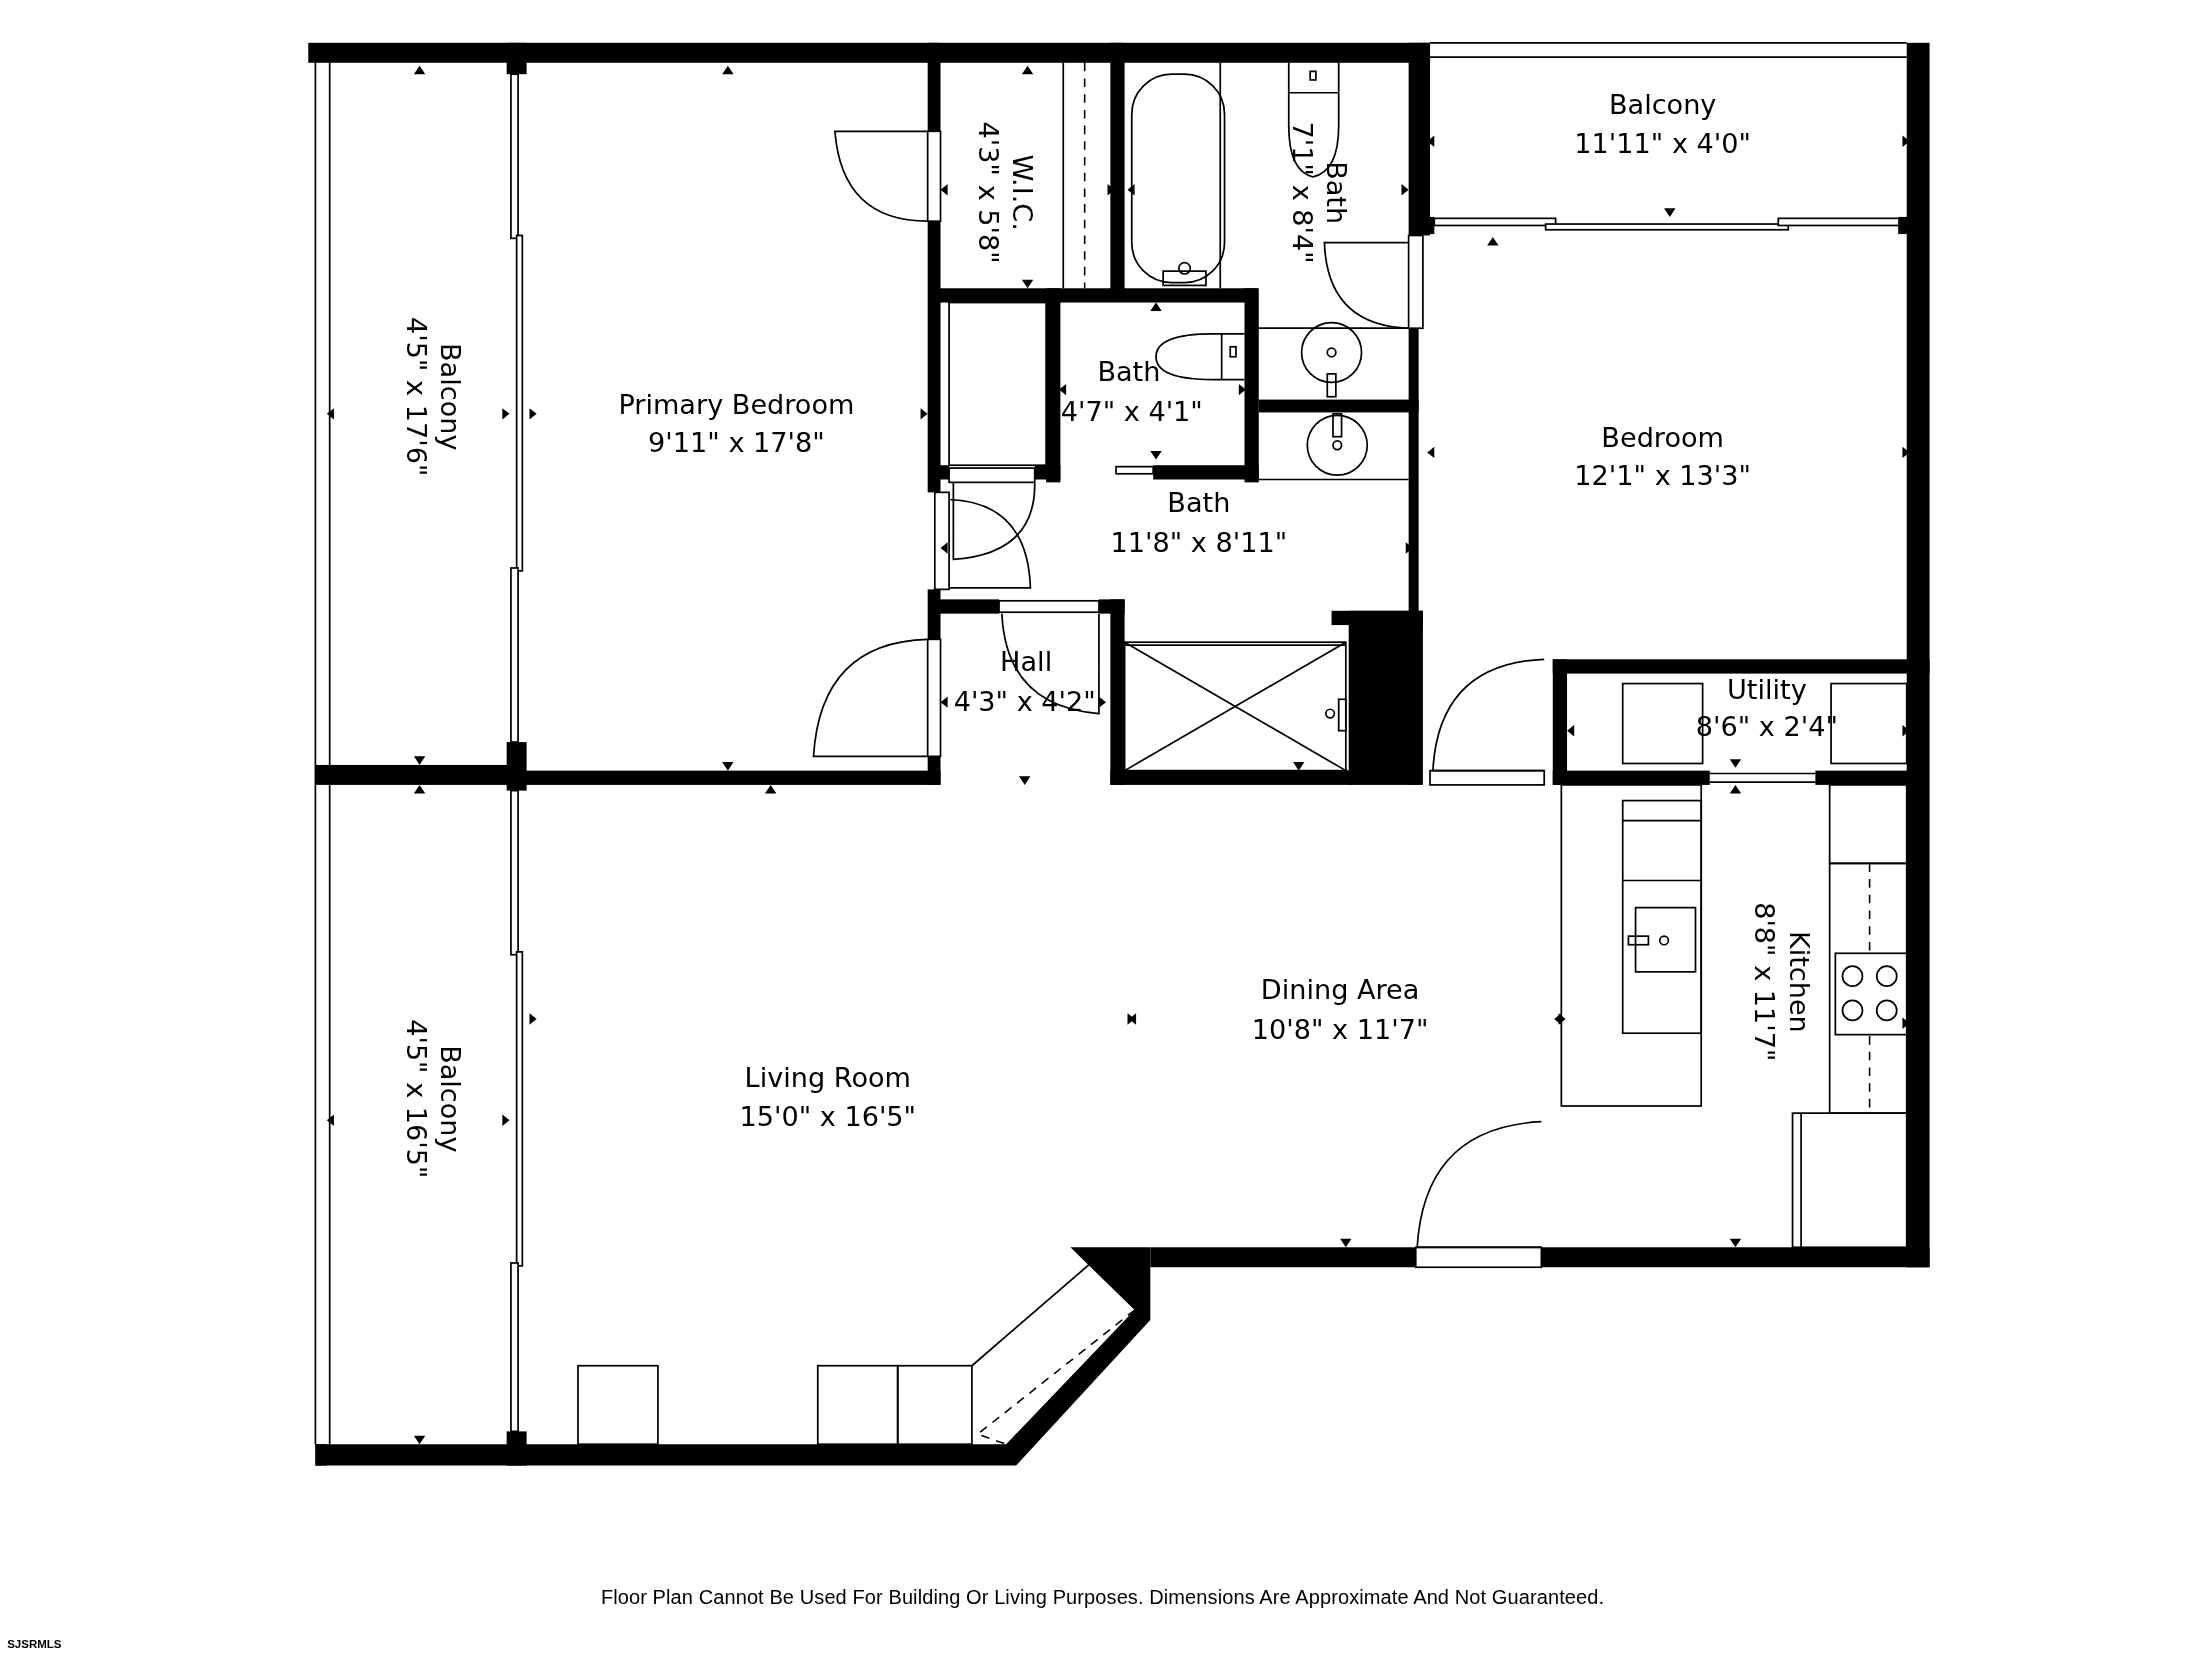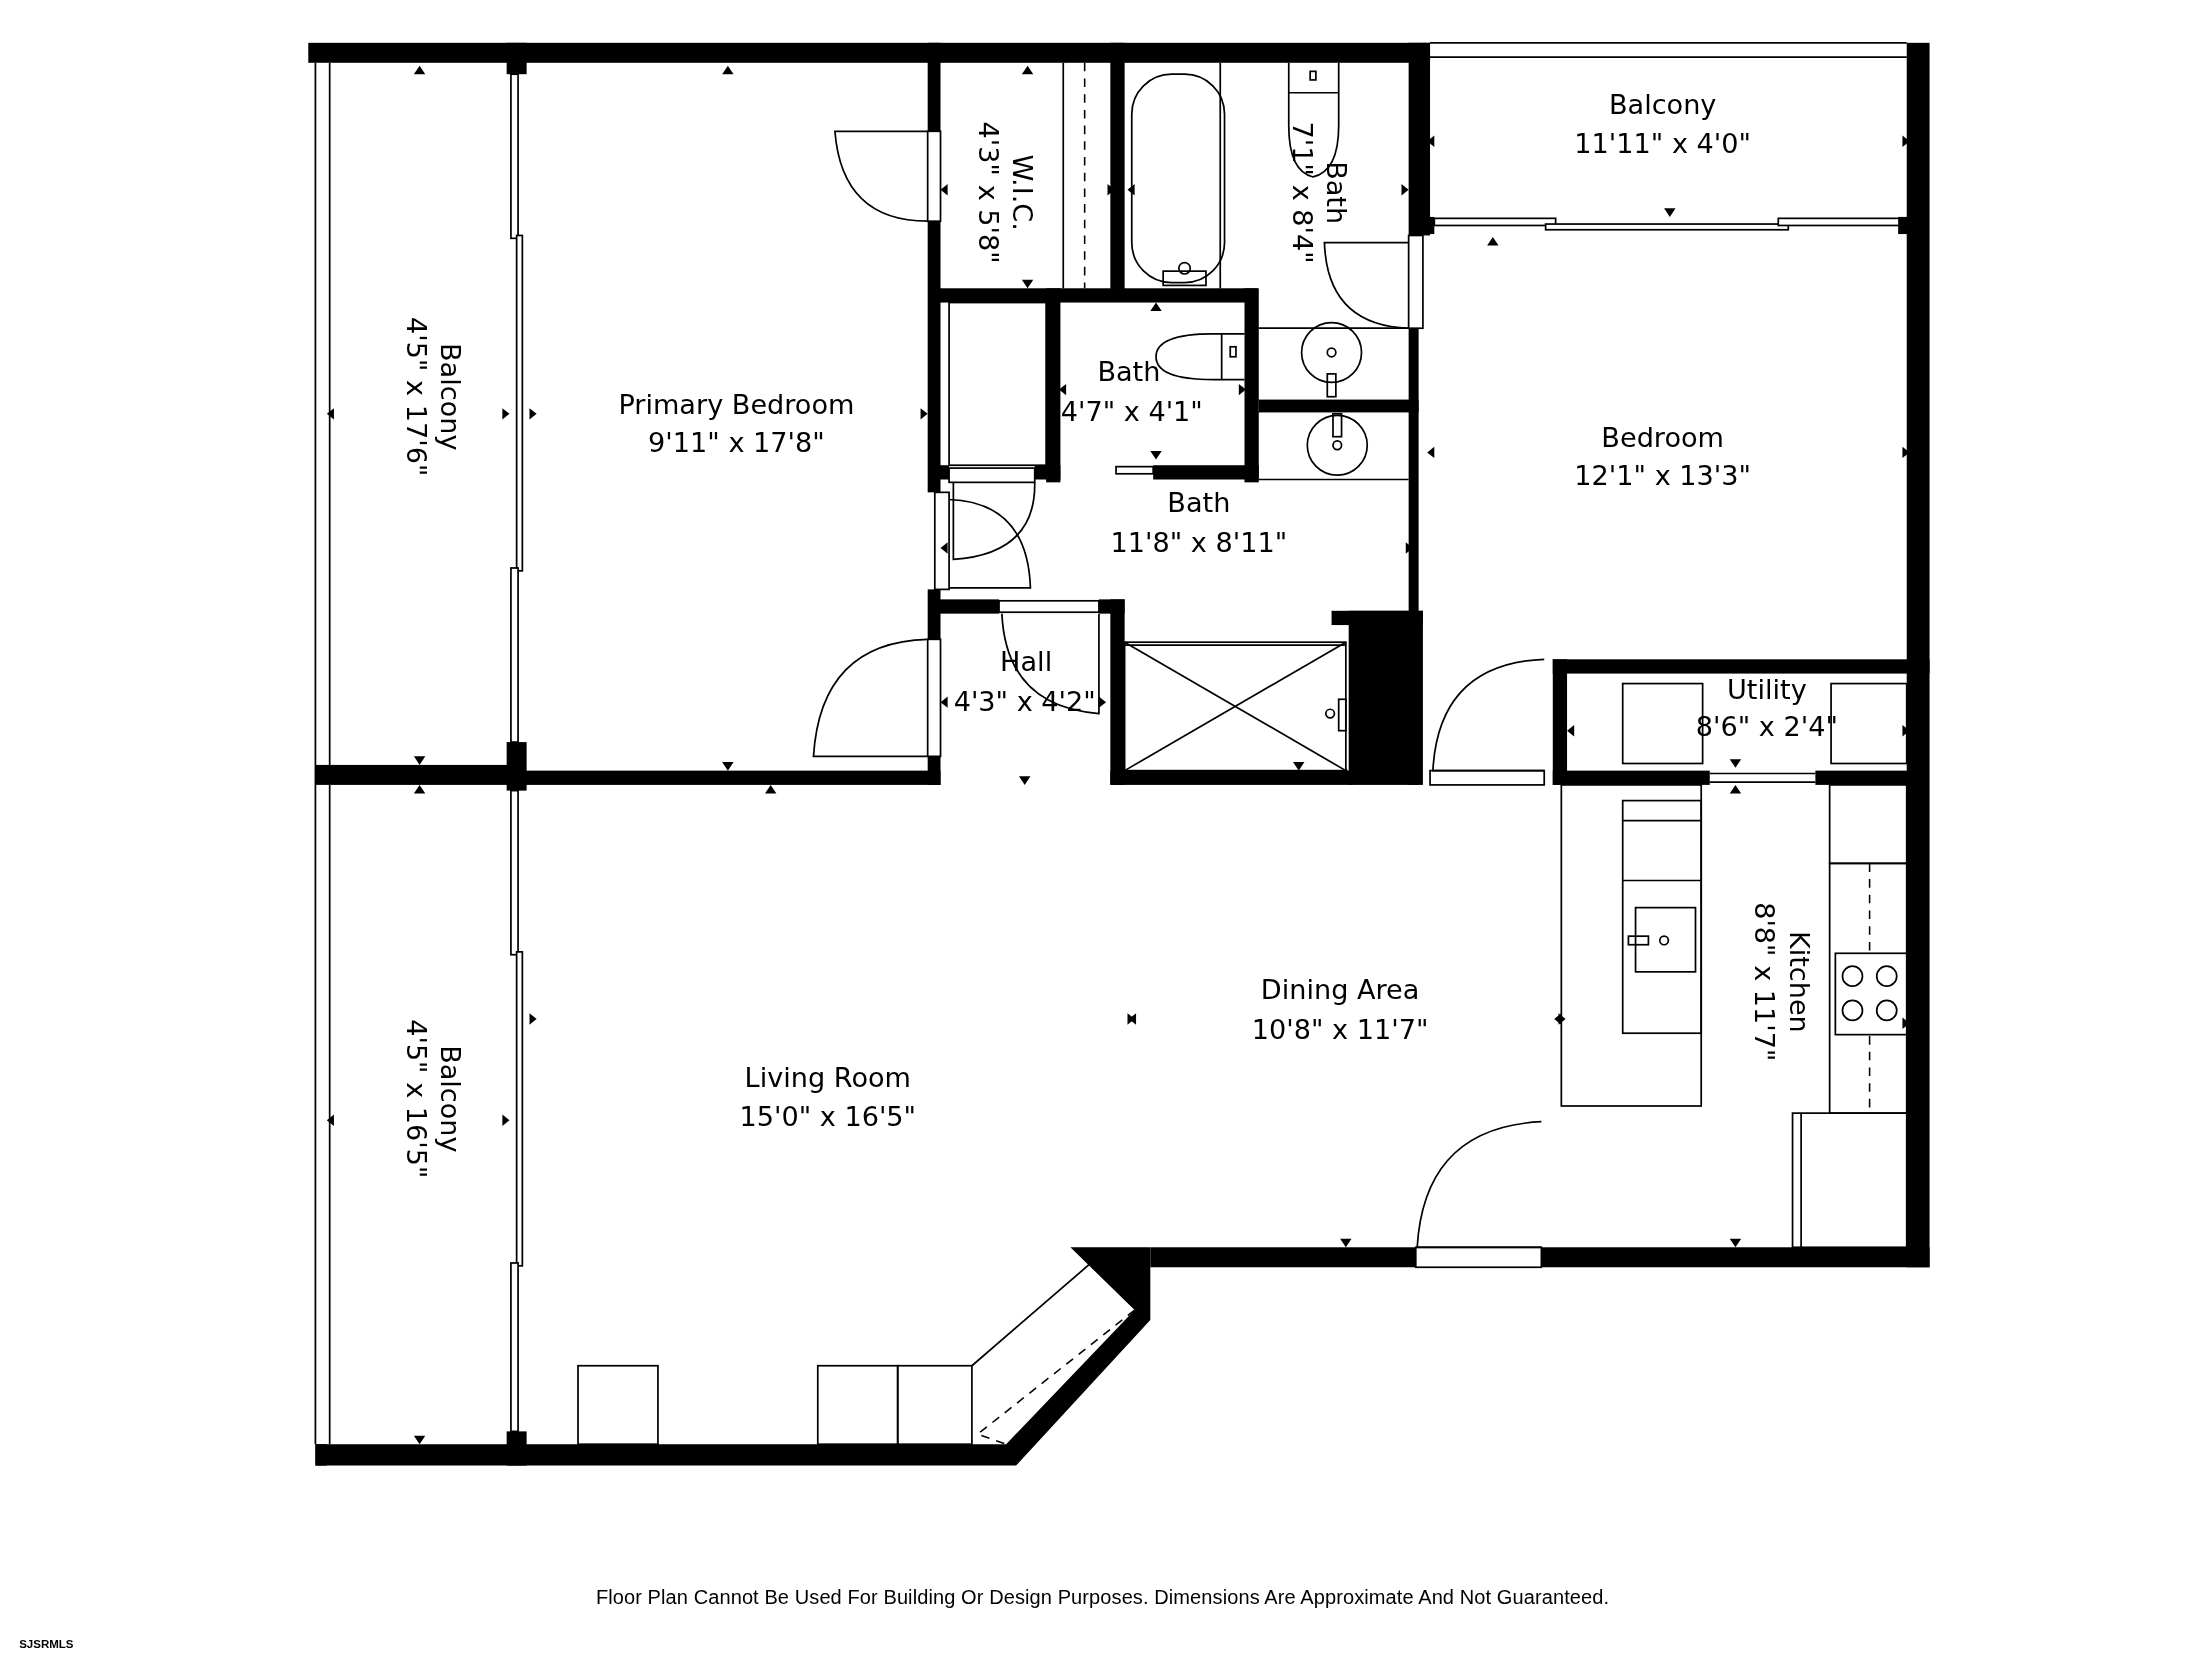--- a/index.html
+++ b/index.html
@@ -5,21 +5,21 @@
   html, body { margin: 0; padding: 0; background: #ffffff; }
   body { width: 2205px; height: 1654px; position: relative; overflow: hidden; font-family: "DejaVu Sans", sans-serif; }
   #plan { position: absolute; left: 0; top: 0; width: 2205px; height: 1654px; }
   .wall { fill: #000; }
   .thin { fill: none; stroke: #000; stroke-width: 1.2; }
   .thinw { fill: #fff; stroke: #000; stroke-width: 1.2; }
   .dash { fill: none; stroke: #000; stroke-width: 1.1; stroke-dasharray: 6 5; }
   .lbl { font-family: "DejaVu Sans", sans-serif; font-size: 19px; fill: #000; text-anchor: middle; }
   .tri { fill: #000; }
   .footer { position: absolute; left: 0; width: 2205px; text-align: center; top: 1586px; font-family: "Liberation Sans", sans-serif; font-size: 20px; color: #000; letter-spacing: 0.1px; }
-  .mls { position: absolute; left: 7.2px; top: 1638px; font-family: "Liberation Sans", sans-serif; font-size: 11.5px; font-weight: bold; color: #000; margin-left: 12px; }
+  .mls { position: absolute; left: 7.2px; top: 1638px; font-family: "Liberation Sans", sans-serif; font-size: 11.5px; font-weight: bold; color: #000; }
 </style>
 </head>
 <body>
 
 <svg id="plan" viewBox="0 0 1545 1159" preserveAspectRatio="none" xmlns="http://www.w3.org/2000/svg">
 
   <g>
 
     <rect class="wall" x="216" y="30" width="786" height="14"></rect>
 
@@ -304,15 +304,15 @@
       <text class="lbl" x="580" y="789">15'0" x 16'5"</text>
     </g>
 
     <g transform="translate(305,770) rotate(90)">
       <text class="lbl" x="0" y="-4">Balcony</text>
       <text class="lbl" x="0" y="20">4'5" x 16'5"</text>
     </g>
   </g>
 </svg>
 
-<div class="footer">Floor Plan Cannot Be Used For Building Or Design Purposes. Dimensions Are Approximate And Not Guaranteed.</div>
+<div class="footer">Floor Plan Cannot Be Used For Building Or Living Purposes. Dimensions Are Approximate And Not Guaranteed.</div>
 <div class="mls">SJSRMLS</div>
 
 
 </body></html>

